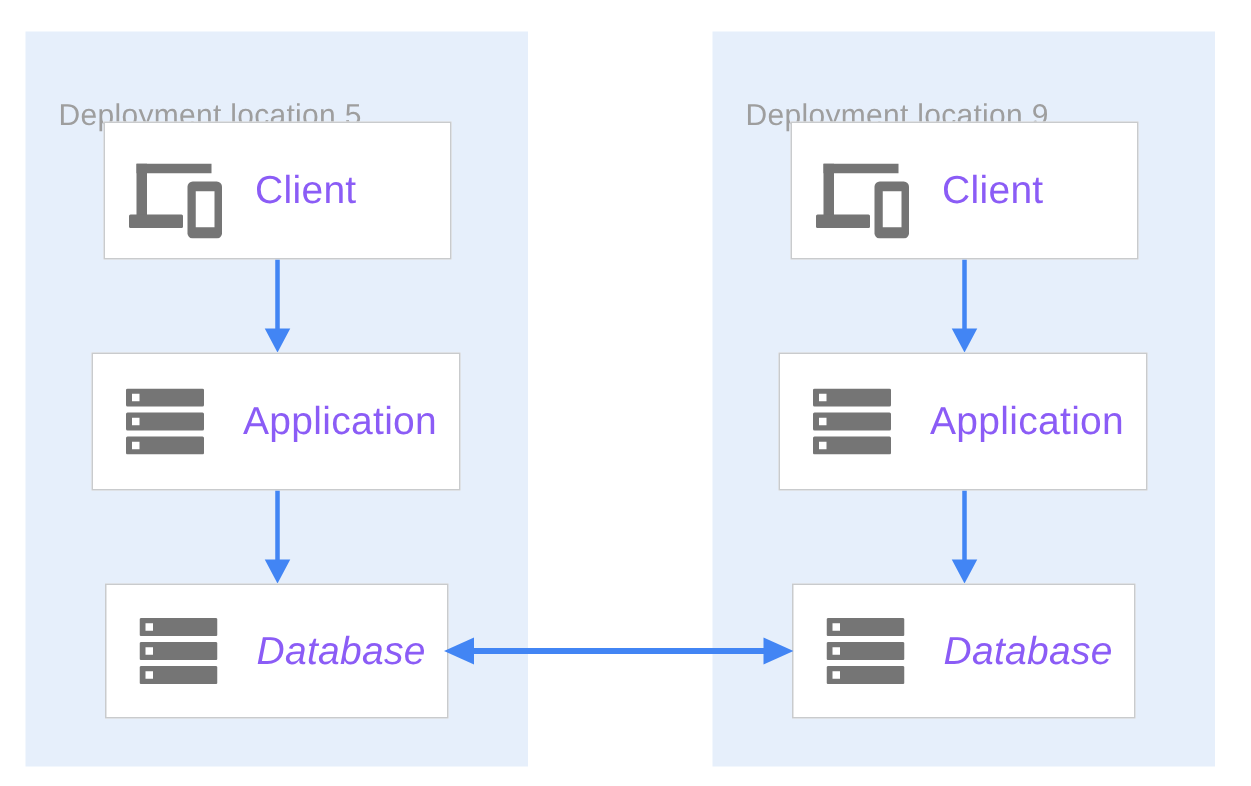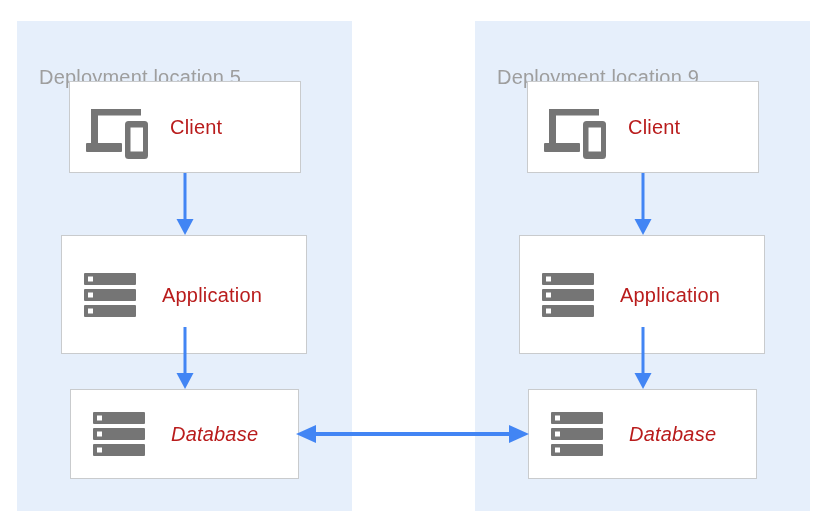--- a/index.html
+++ b/index.html
@@ -30,36 +30,36 @@
     letter-spacing: 0.2px;
     white-space: nowrap;
   }
   .node {
     position: absolute;
     background: #FFFFFF;
     border: 1px solid #C9CBCD;
     box-sizing: border-box;
   }
   .node-client      { left: 52px; top: 60px;  width: 232px; height: 92px; }
-  .node-application { left: 44px; top: 214px; width: 246px; height: 119px; }
+  .node-application { left: 44px; top: 214px; width: 246px; height: 92px; }
   .node-database    { left: 53px; top: 368px; width: 229px; height: 90px; font-style: italic; }
   .node .icon {
     position: absolute;
     color: #757575;
     line-height: 0;
   }
   .icon-devices { left: 16px; top: 27px; }
   .icon-server  { left: 22px; top: 50%; margin-top: -22px; }
   .node .label {
     position: absolute;
     left: 100px;
     top: 50%;
     transform: translateY(-50%);
-    font-size: 20px;
-    color: #b91c1c;
+    font-size: 26px;
+    color: #8b5cf6;
     letter-spacing: 0.2px;
     white-space: nowrap;
   }
   .arrow { position: absolute; color: #4285F4; }
   .arrow-v { left: 50%; margin-left: -10px; width: 20px; height: 62px; }
   .arrow-v1 { top: 152px; }
   .arrow-v2 { top: 306px; }
   .arrow-h { left: 296px; top: 423px; width: 233px; height: 22px; }
   svg { display: block; }
 </style>

